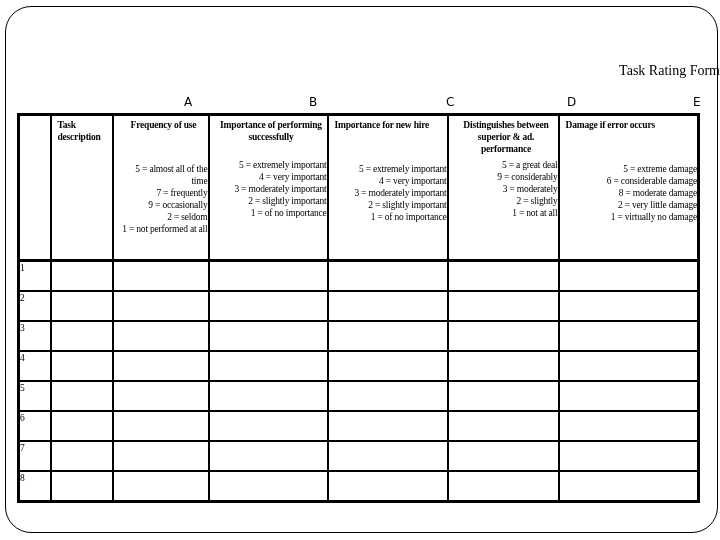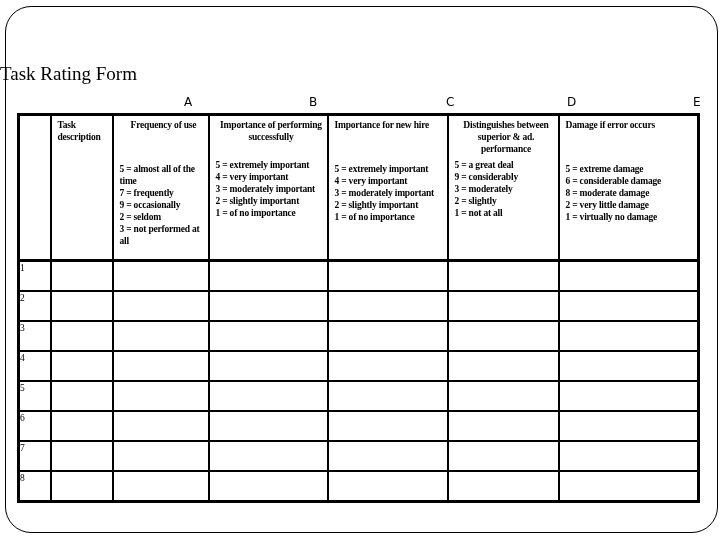--- a/index.html
+++ b/index.html
@@ -1,24 +1,24 @@
 <!DOCTYPE html>
 <html><head>
   <meta charset="utf-8">
   <style>
     html, body { margin:0; padding:0; background:#fff; }
     body { width:720px; height:540px; position:relative; overflow:hidden; font-family:"Liberation Serif", serif; color:#000; }
     .frame { position:absolute; left:5px; top:6px; width:713px; height:527px; border:1px solid #000; border-radius:26px; box-sizing:border-box; }
-    .title { position:absolute; left:0; width:720px; top:63px; text-align:left; font-size:19px; }
+    .title { position:absolute; left:0; width:720px; top:63px; text-align:right; font-size:14px; }
     .colletter { position:absolute; top:95px; font-family:"DejaVu Sans", sans-serif; font-size:12px; }
     table.form { position:absolute; left:17px; top:113px; width:680px; border-collapse:collapse; table-layout:fixed; border:3px solid #000; }
     table.form td, table.form th { border:2px solid #000; padding:0; vertical-align:top; font-size:9.5px; line-height:12px; }
     table.form th { font-weight:bold; height:140px; text-align:left; padding:3px 0 0 6px; letter-spacing:-0.2px; }
     th.center { text-align:center !important; }
-    th .scale { display:block; font-weight:bold; text-align:left; margin-top:28px; }
+    th .scale { display:block; font-weight:normal; text-align:right; margin-top:28px; }
     th .scale.tall { margin-top:16px; }
     th .hdr { display:block; min-height:16px; }
     tr.head { border-bottom:3px solid #000; }
     table.form td { height:28px; }
     td.num { font-size:11px; padding:2px 0 0 4px; }
   </style>
 </head>
 <body>
 
 <div class="frame"></div>
@@ -46,21 +46,21 @@
     <th>
           <span class="hdr">Task description</span>
         </th>
     <th class="center">
       <span class="hdr">Frequency of use</span>
       <span class="scale">
         <div>5 = almost all of the time</div>
             <div>7 = frequently</div>
             <div>9 = occasionally</div>
             <div>2 = seldom</div>
-            <div>3 = not performed at all</div>
+            <div>1 = not performed at all</div>
       </span>
     </th>
     <th class="center">
       <span class="hdr">Importance of performing successfully</span>
       <span class="scale tall">
         <div>5 = extremely important</div>
             <div>4 = very important</div>
             <div>3 = moderately important</div>
             <div>2 = slightly important</div>
             <div>1 = of no importance</div>

